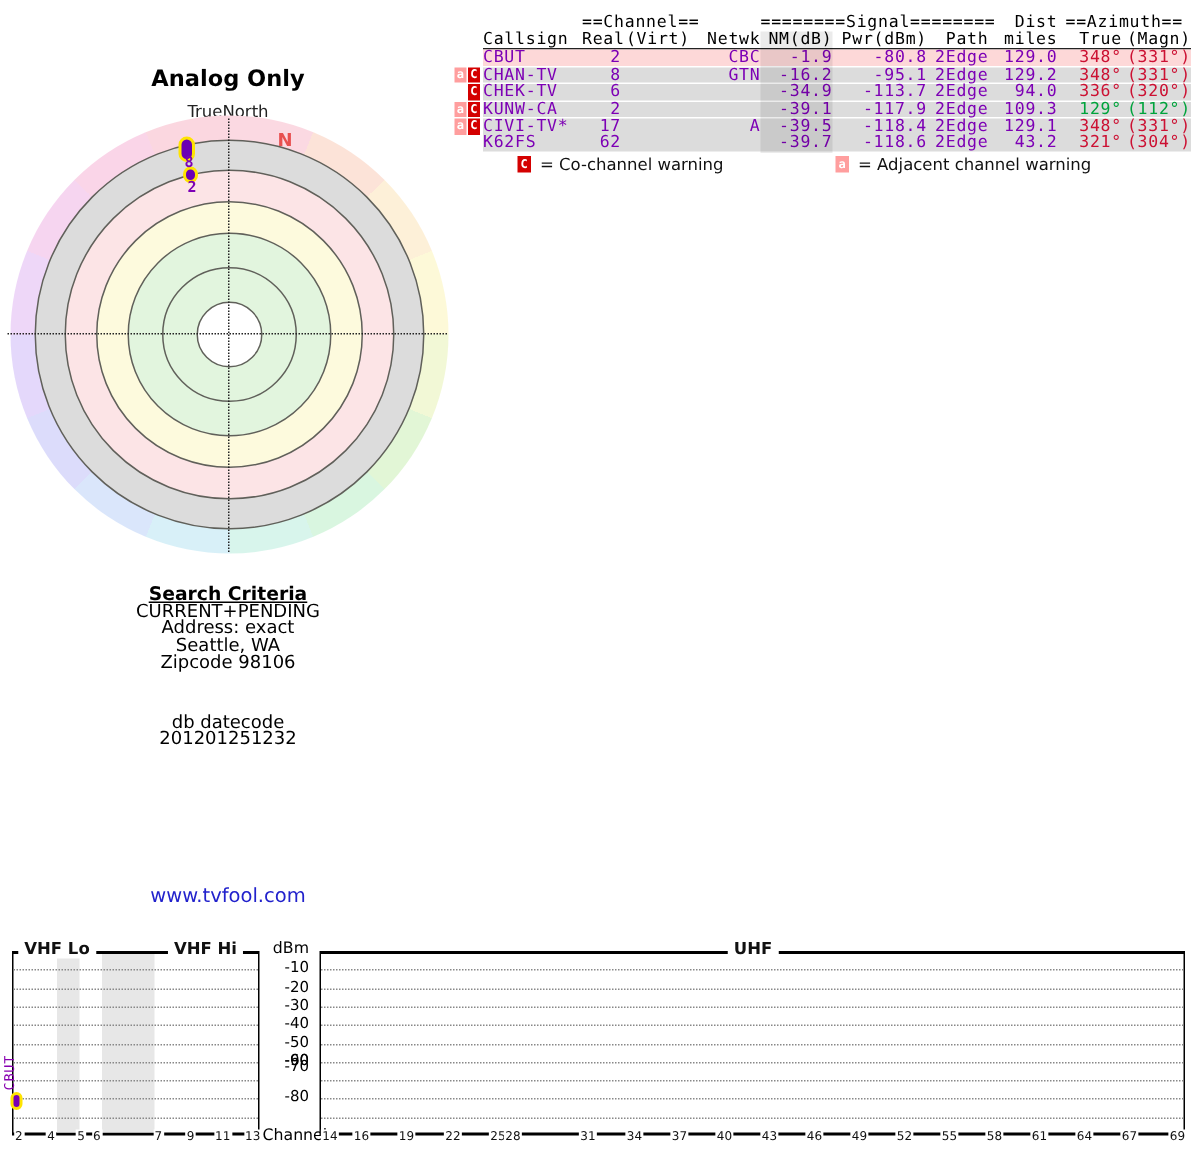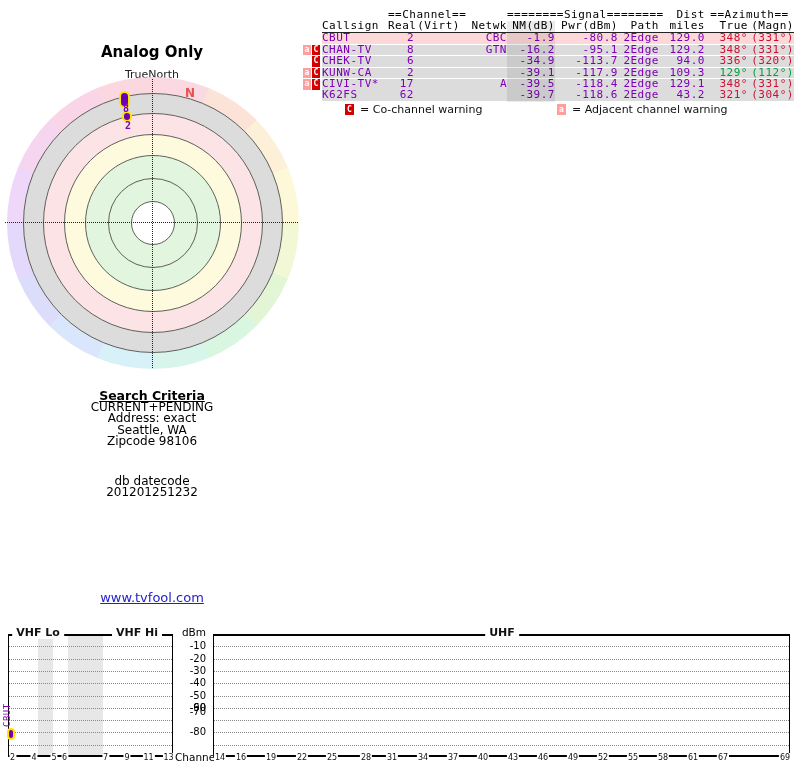--- a/index.html
+++ b/index.html
@@ -52,21 +52,21 @@
   .wa{background:#ff9e9e}
   #nm-shade{position:absolute;left:507px;top:20.5px;width:48px;height:81px;
             background:rgba(0,0,0,.08);z-index:5;pointer-events:none}
   .legend-ic{position:absolute;width:9px;height:11px;color:#fff;text-align:center;
              font:bold 8px/11px "DejaVu Sans Mono",monospace}
   .legend-tx{position:absolute;font-size:11px;color:#111;line-height:11px}
   
   #search{left:32px;top:390px;width:240px;text-align:center;font-size:12px;line-height:11.5px;color:#000}
   #search-heading{font-weight:bold;font-size:12.5px;text-decoration:underline;margin-bottom:0}
   #tvfool-link{left:32px;top:590px;width:240px;text-align:center;font-size:13px}
-  #tvfool-link a{color:#2222cc;text-decoration:underline;cursor:pointer}
+  #tvfool-link a{color:#2222cc;cursor:pointer}
   
   .panel{position:absolute;top:634px;height:123px;border:1px solid #000;
          border-top-width:2px;border-bottom-width:2px;box-sizing:border-box;background:#fff}
   #vhf{left:8px;width:165px}
   #uhf{left:213px;width:577px}
   .gband{position:absolute;top:0;bottom:0;background:#e7e7e7}
   .grid{position:absolute;left:0;right:0;height:0;border-top:1px dotted #888}
   .band{position:absolute;top:626px;transform:translateX(-50%);background:#fff;padding:0 4px;
         font-weight:bold;font-size:11px;white-space:nowrap;z-index:3}
   .ylab{position:absolute;left:168px;width:38px;text-align:right;font-size:10px;line-height:12px;color:#000}
@@ -278,33 +278,33 @@
         <span class="xlab" style="left: 64.5px;">6</span>
         <span class="xlab" style="left: 105.5px;">7</span>
         <span class="xlab" style="left: 127px;">9</span>
         <span class="xlab" style="left: 148.5px;">11</span>
         <span class="xlab" style="left: 168.5px;">13</span>
         <span class="xlab" style="left: 220px;">14</span>
         <span class="xlab" style="left: 241px;">16</span>
         <span class="xlab" style="left: 271px;">19</span>
         <span class="xlab" style="left: 302px;">22</span>
         <span class="xlab" style="left: 332px;">25</span>
-        <span class="xlab" style="left: 366px;">28</span>
+        <span class="xlab" style="left: 342px;">28</span>
         <span class="xlab" style="left: 392px;">31</span>
         <span class="xlab" style="left: 423px;">34</span>
         <span class="xlab" style="left: 453px;">37</span>
         <span class="xlab" style="left: 483px;">40</span>
         <span class="xlab" style="left: 513px;">43</span>
         <span class="xlab" style="left: 543px;">46</span>
         <span class="xlab" style="left: 573px;">49</span>
         <span class="xlab" style="left: 603px;">52</span>
         <span class="xlab" style="left: 633px;">55</span>
         <span class="xlab" style="left: 663px;">58</span>
         <span class="xlab" style="left: 693px;">61</span>
         <span class="xlab" style="left: 723px;">64</span>
-        <span class="xlab" style="left: 723px;">67</span>
+        <span class="xlab" style="left: 753px;">67</span>
         <span class="xlab" style="left: 785px;">69</span>
       </div>
 
     <div id="cbut-bar"></div>
     <div id="cbut-vlabel">CBUT</div>
   </div>
 </div>
 
 </body></html>

